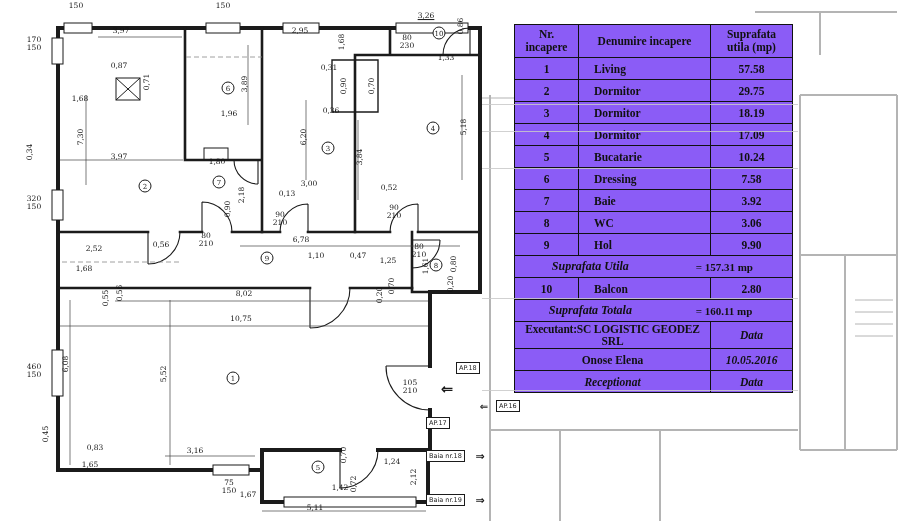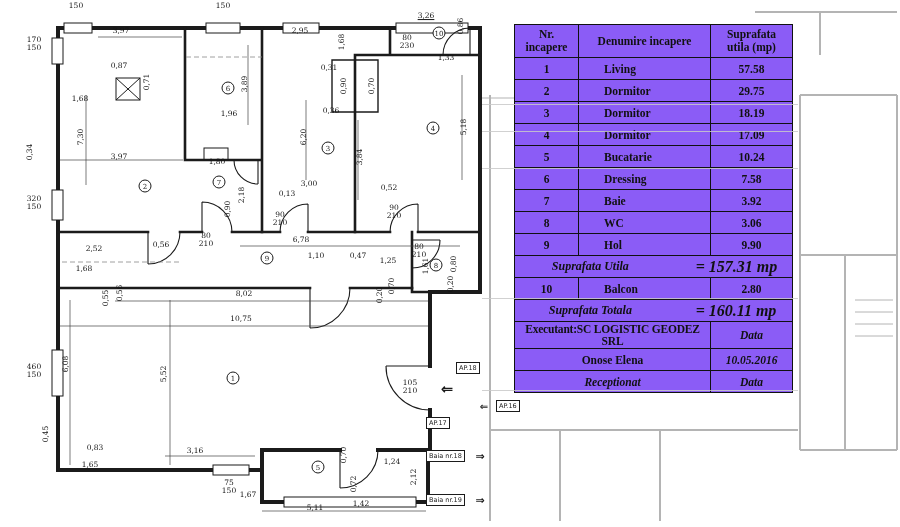--- a/index.html
+++ b/index.html
@@ -16,25 +16,25 @@
   .planbox{position:absolute;border:1px solid #1b1b1b;background:#fff;font-size:6.5px;
         font-family:"DejaVu Sans",sans-serif;padding:1px 2px;transform:translate(0,-50%);white-space:nowrap;}
   .arrow{position:absolute;font-family:"DejaVu Sans",sans-serif;transform:translate(-50%,-50%);
         font-weight:bold;color:#1b1b1b;}
   .areas{position:absolute;left:514px;top:24px;width:278px;border-collapse:collapse;background:#8b5cf6;
         z-index:2;table-layout:fixed;}
   .areas th,.areas td{border:1.4px solid #111;font-size:11.5px;font-weight:bold;color:#111;
         padding:1px 3px;text-align:center;height:19px;overflow:hidden;}
   .areas th{height:30px;}
   .pre{white-space:pre-line;line-height:1.1;}
-  .areas td.l{text-align:left;padding-left:25px;}
+  .areas td.l{text-align:left;padding-left:15px;}
   .sumcell{height:25px;}
   .sumwrap{display:flex;align-items:center;}
   .sumlabel{flex:1.55;font-style:italic;font-size:12px;}
-  .sumval{flex:1;font-style:italic;font-size:16px;text-align:left;padding-left:2px;margin-left:31px;}
+  .sumval{flex:1;font-size:11px;text-align:left;padding-left:2px;margin-left:31px;}
   .exec{font-size:10px;letter-spacing:-0.2px;}
   .ital{font-style:italic;}
   .scan{position:absolute;left:482px;width:316px;height:1px;background:#c9c9c9;opacity:.85;z-index:3;}
 </style>
 </head>
 <body>
 
 <div class="stage">
 
   <svg width="900" height="527" viewBox="0 0 900 527">
@@ -231,21 +231,21 @@
       <div class="dim" style="left: 358px; top: 256px;">0,47</div>
       <div class="dim" style="left: 388px; top: 261px;">1,25</div>
       <div class="dim" style="left: 244px; top: 294px;">8,02</div>
       <div class="dim" style="left: 241px; top: 319px;">10,75</div>
       <div class="dim" style="left: 95px; top: 448px;">0,83</div>
       <div class="dim" style="left: 90px; top: 465px;">1,65</div>
       <div class="dim" style="left: 195px; top: 451px;">3,16</div>
       <div class="dim" style="left: 248px; top: 495px;">1,67</div>
       <div class="dim" style="left: 315px; top: 508px;">5,11</div>
       <div class="dim" style="left: 392px; top: 462px;">1,24</div>
-      <div class="dim" style="left: 361px; top: 488px; margin-top: 16px;">1,42</div>
+      <div class="dim" style="left: 340px; top: 488px;">1,42</div>
       <div class="dim" style="left: 34px; top: 44px;">170
 150</div>
       <div class="dim" style="left: 34px; top: 203px;">320
 150</div>
       <div class="dim" style="left: 34px; top: 371px;">460
 150</div>
       <div class="dim" style="left: 229px; top: 487px;">75
 150</div>
       <div class="dim" style="left: 394px; top: 212px;">90
 210</div>

